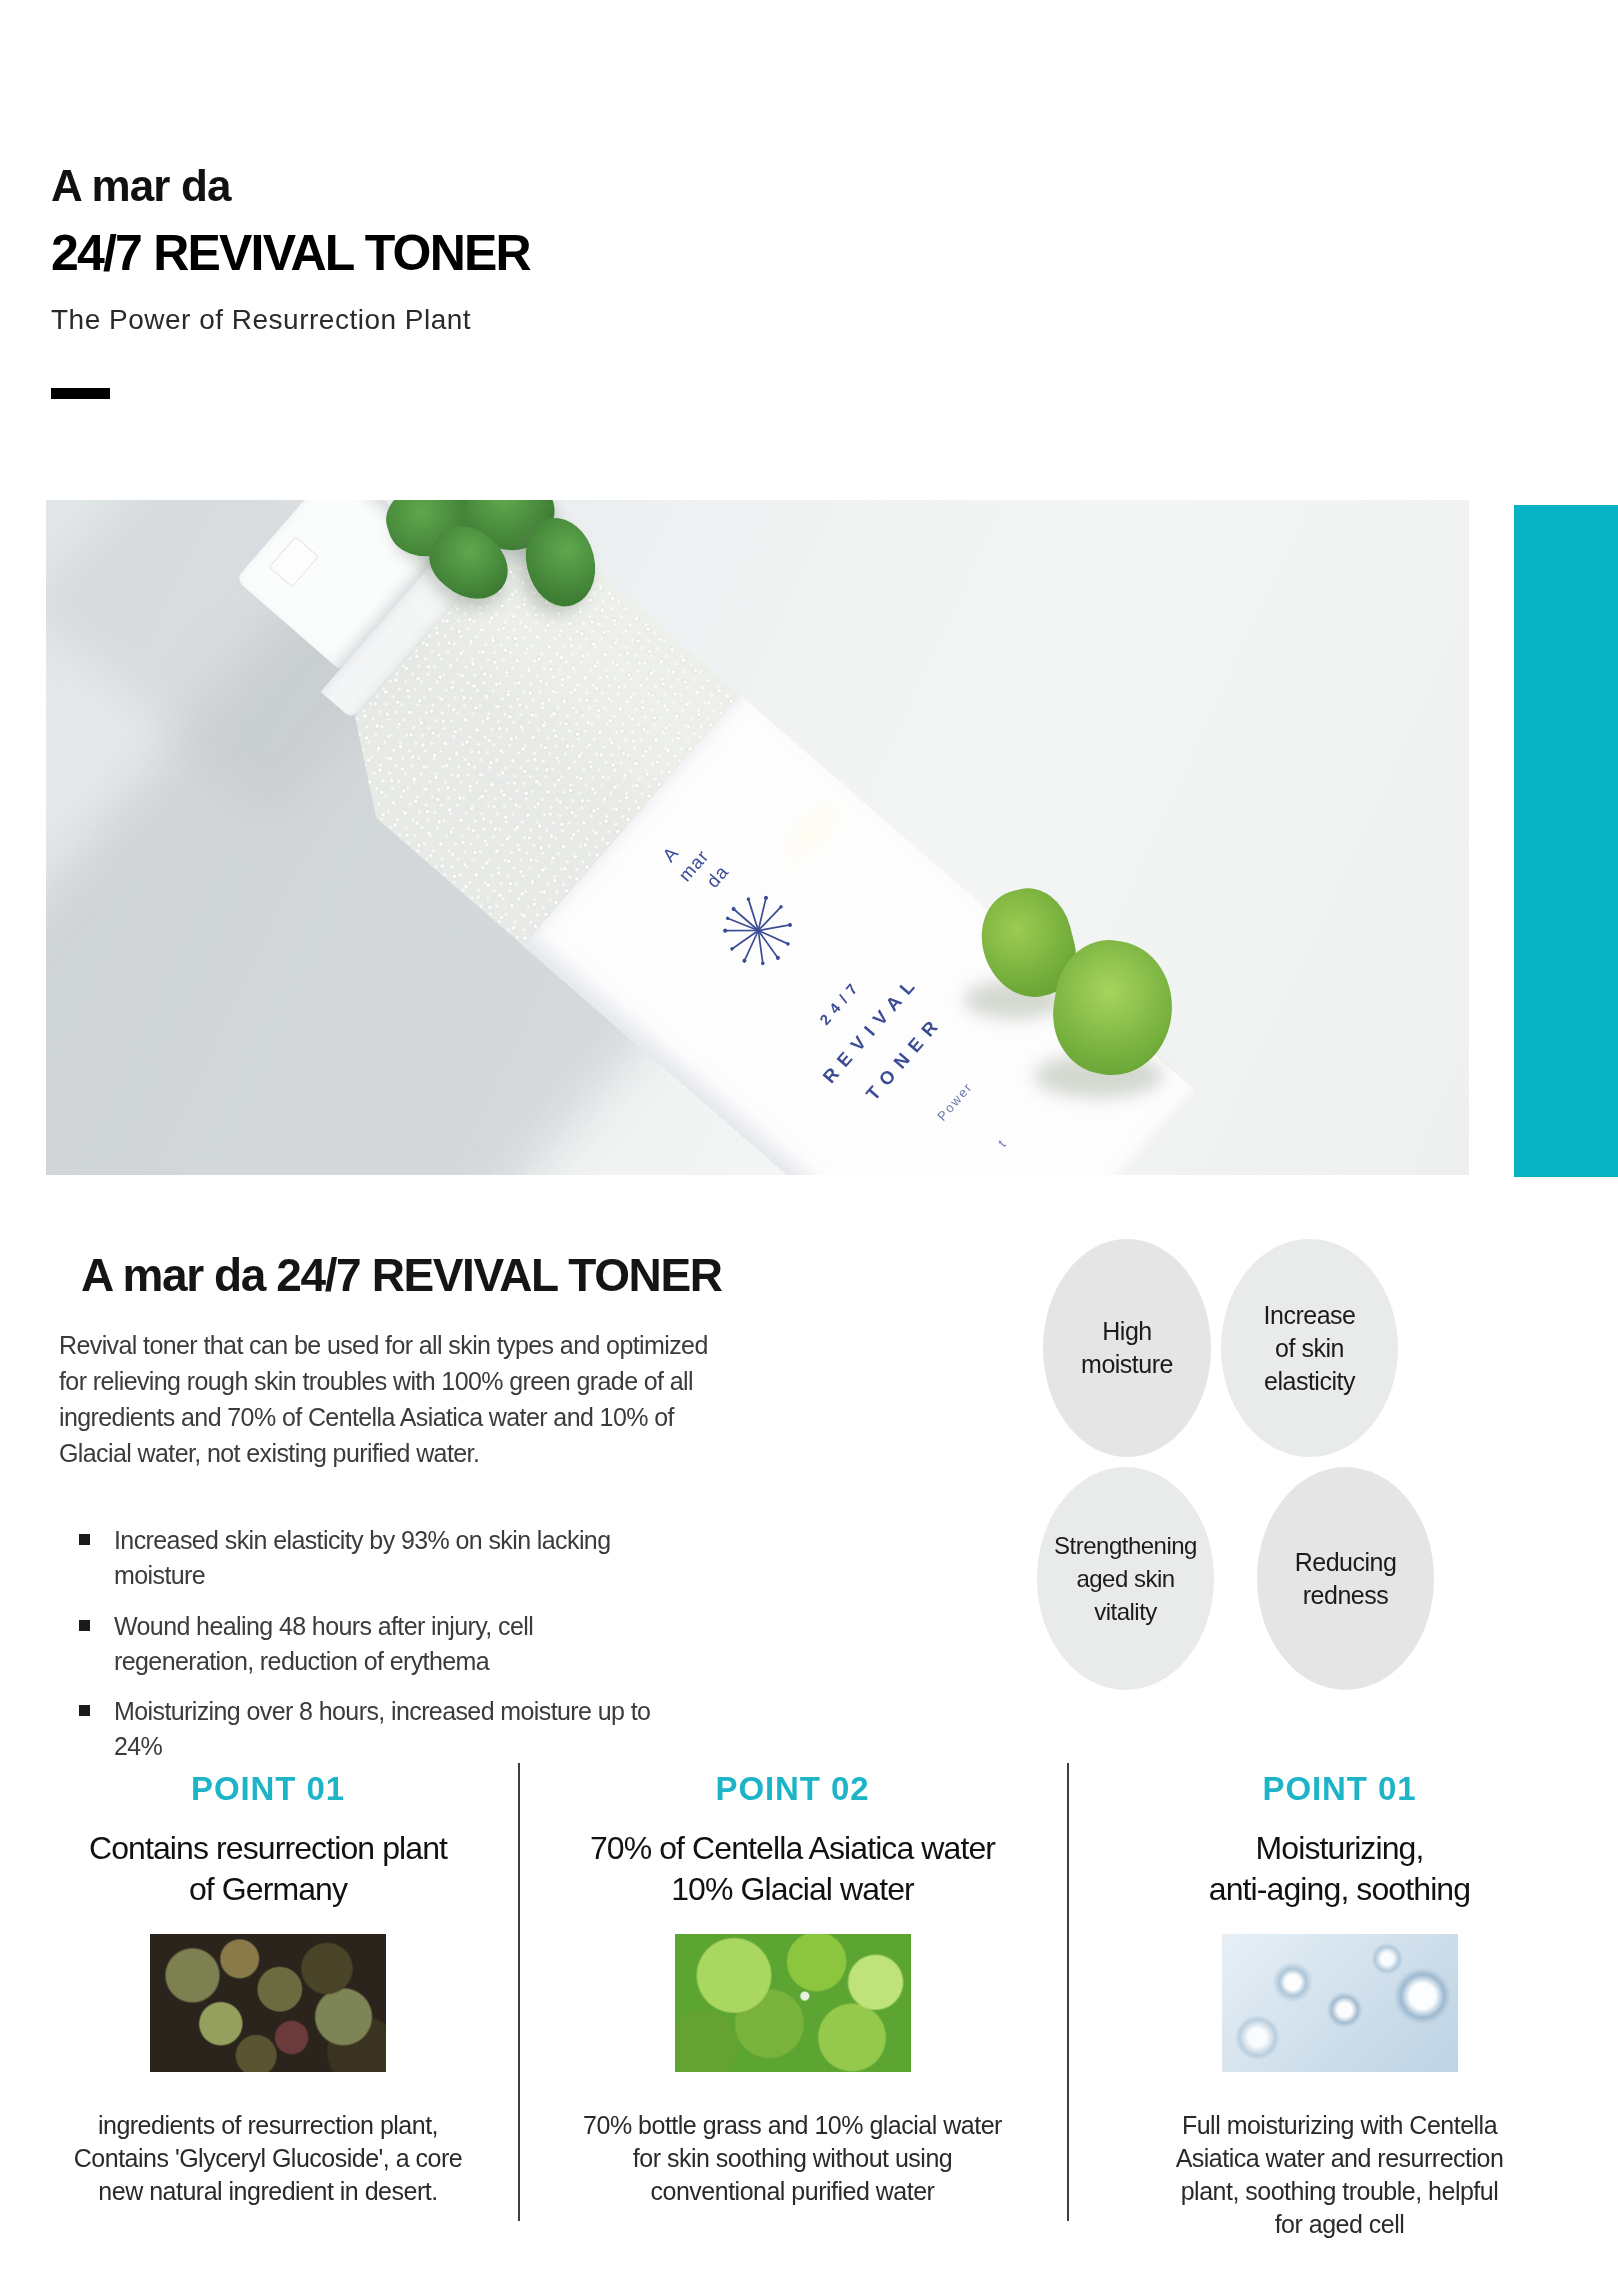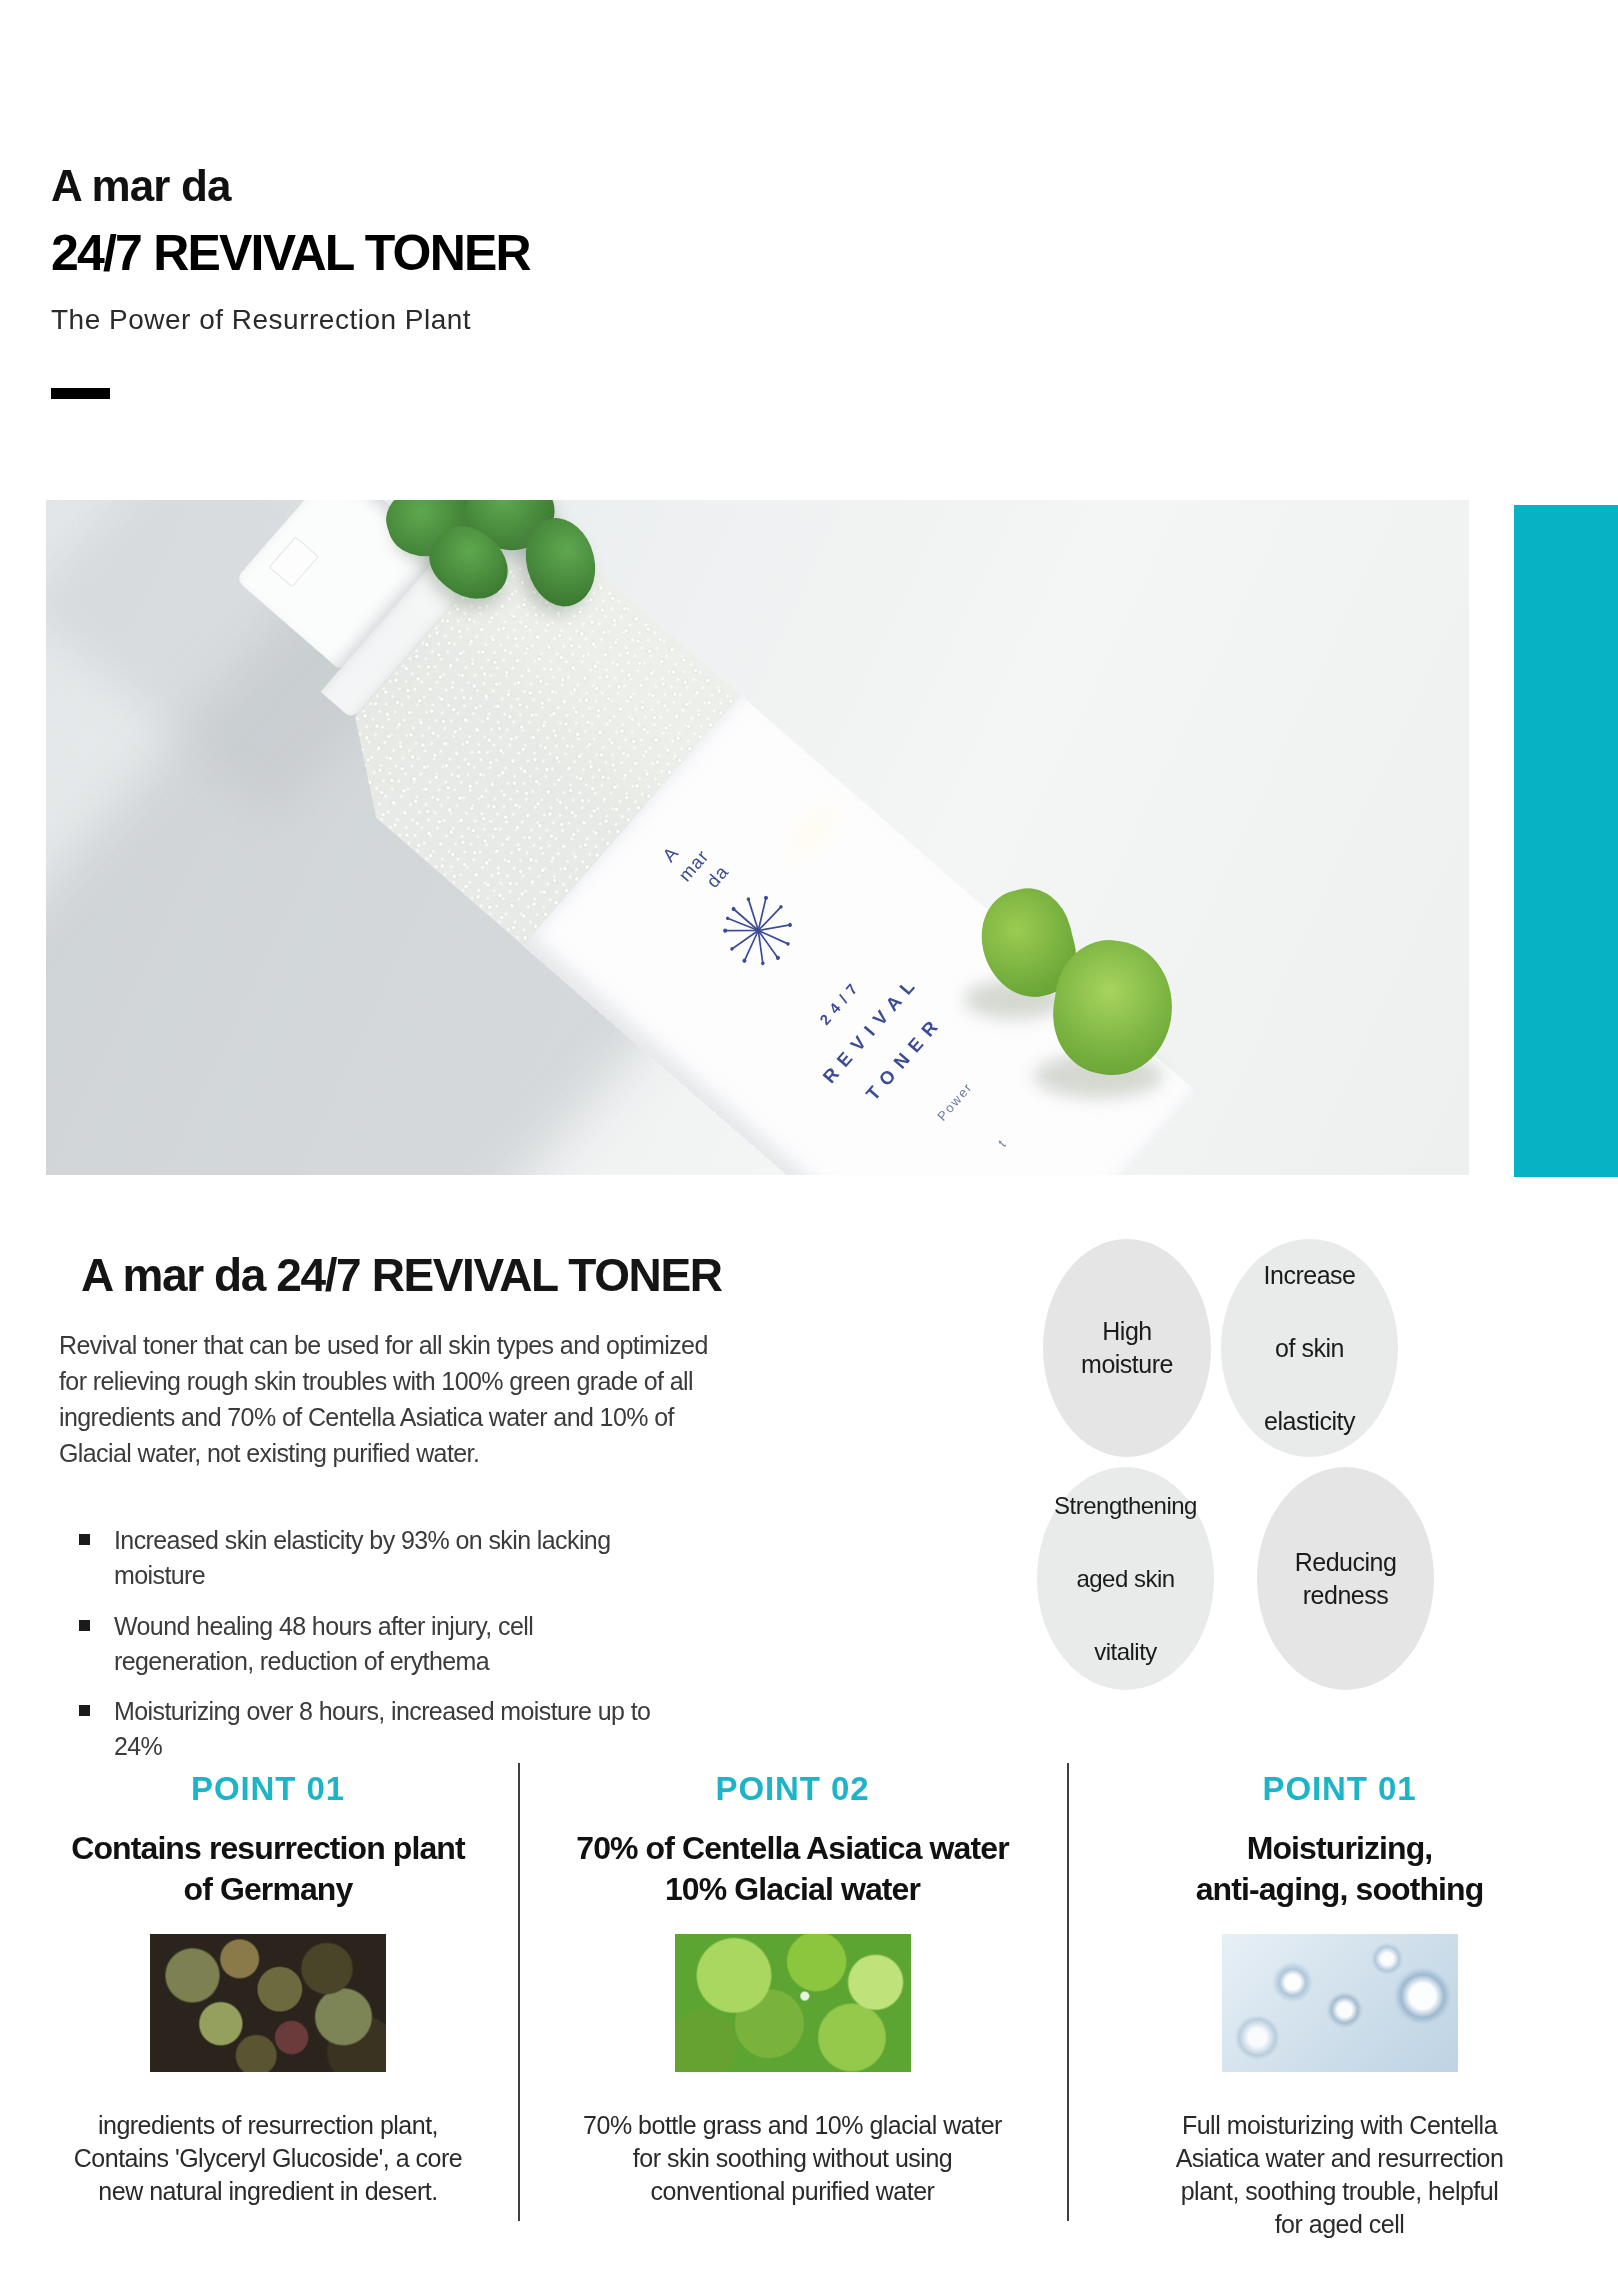--- a/index.html
+++ b/index.html
@@ -79,35 +79,35 @@
   .bullets { position:absolute; left:79px; top:1523px; list-style:none; }
   .bullets li { position:relative; padding-left:35px; font-size:25px; letter-spacing:-0.6px;
                 line-height:35px; color:#3b3b3b; margin-bottom:15.7px; max-width:591px; }
   .bullets li .sq { position:absolute; left:0; top:11px; width:11px; height:11px; background:#1a1a1a; }
 
   
   .circle { position:absolute; border-radius:50%; display:flex; flex-direction:column;
             align-items:center; justify-content:center; text-align:center;
             font-size:25px; line-height:33px; color:#1b1b1b; letter-spacing:-0.5px; }
   .c-blue { background:#e5e5e5; }
-  .c-gray { background:#e9ebeb;gap:40px; }
+  .c-gray { background:#e9ebeb; }
   .circ1 { left:1043px; top:1239px; width:168px; height:218px; }
   .circ2 { left:1221px; top:1239px; width:177px; height:218px; }
   .circ3 { left:1037px; top:1467px; width:177px; height:223px; font-size:24px; }
   .circ4 { left:1257px; top:1467px; width:177px; height:223px; }
 
   
   .divider { position:absolute; top:1763px; width:1.8px; height:458px; background:#3f3f3f; }
   .div1 { left:518px; } .div2 { left:1067px; }
   .pcol { position:absolute; top:1770px; text-align:center; }
   .pcol1 { left:18.5px;  width:499px; }
   .pcol2 { left:520px; width:545px; }
   .pcol3 { left:1069px; width:541px; }
   .kicker { font-size:33px; font-weight:700; letter-spacing:0.9px; color:#1eb4c8; }
-  .ptitle { margin-top:20px; font-size:32px; font-weight:700; letter-spacing:-0.9px; line-height:41px; color:#111; }
+  .ptitle { margin-top:20px; font-size:32px; font-weight:400; letter-spacing:-0.9px; line-height:41px; color:#111; }
   .pimg { margin:24px auto 0; width:236px; height:138px; }
   .img-plant { background:
       radial-gradient(circle at 18% 30%, #7d8050 0 12%, transparent 13%),
       radial-gradient(circle at 38% 18%, #8a7a4a 0 10%, transparent 11%),
       radial-gradient(circle at 55% 40%, #6b6b3f 0 14%, transparent 15%),
       radial-gradient(circle at 75% 25%, #4a4428 0 12%, transparent 13%),
       radial-gradient(circle at 30% 65%, #96a05e 0 11%, transparent 12%),
       radial-gradient(circle at 60% 75%, #6b3a3a 0 9%, transparent 10%),
       radial-gradient(circle at 82% 60%, #7d8456 0 13%, transparent 14%),
       radial-gradient(circle at 45% 88%, #5a5432 0 11%, transparent 12%),

